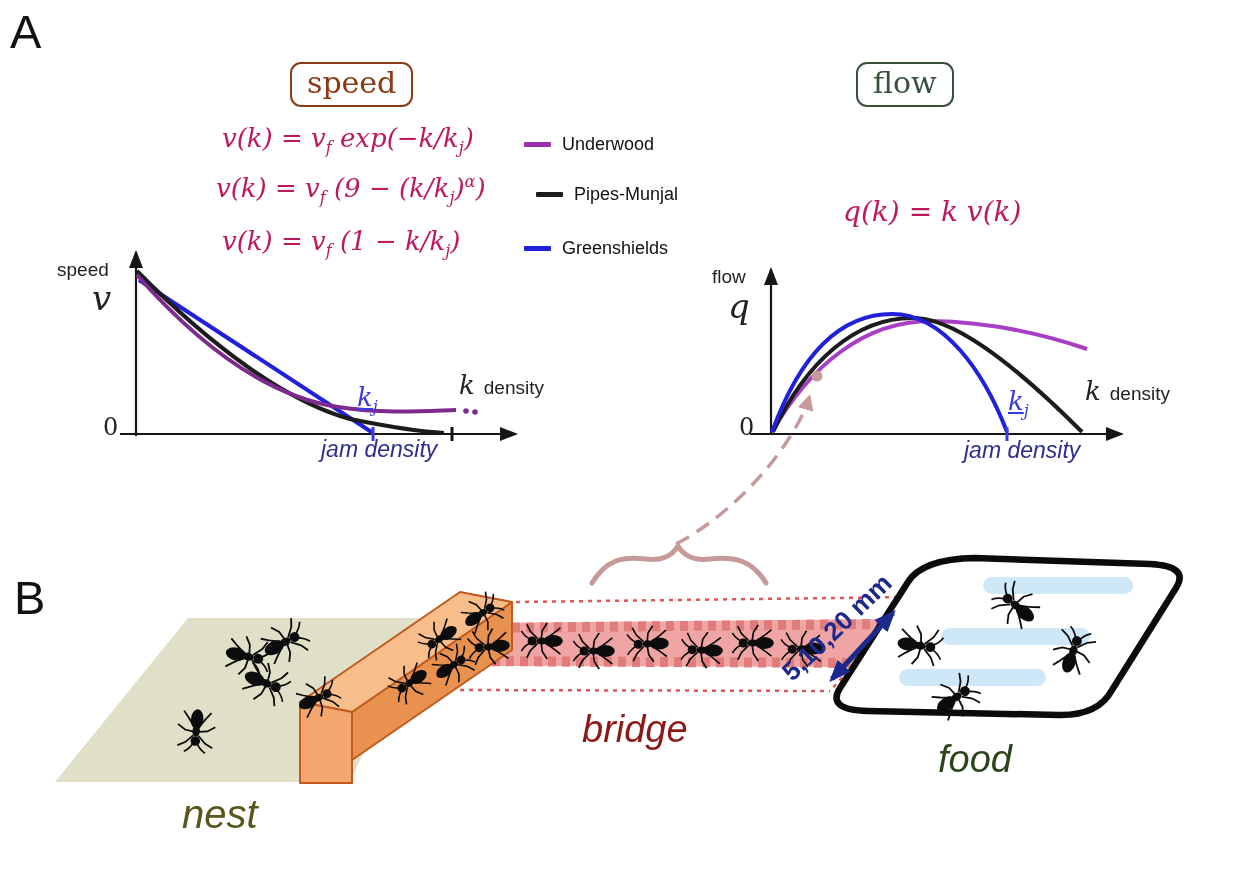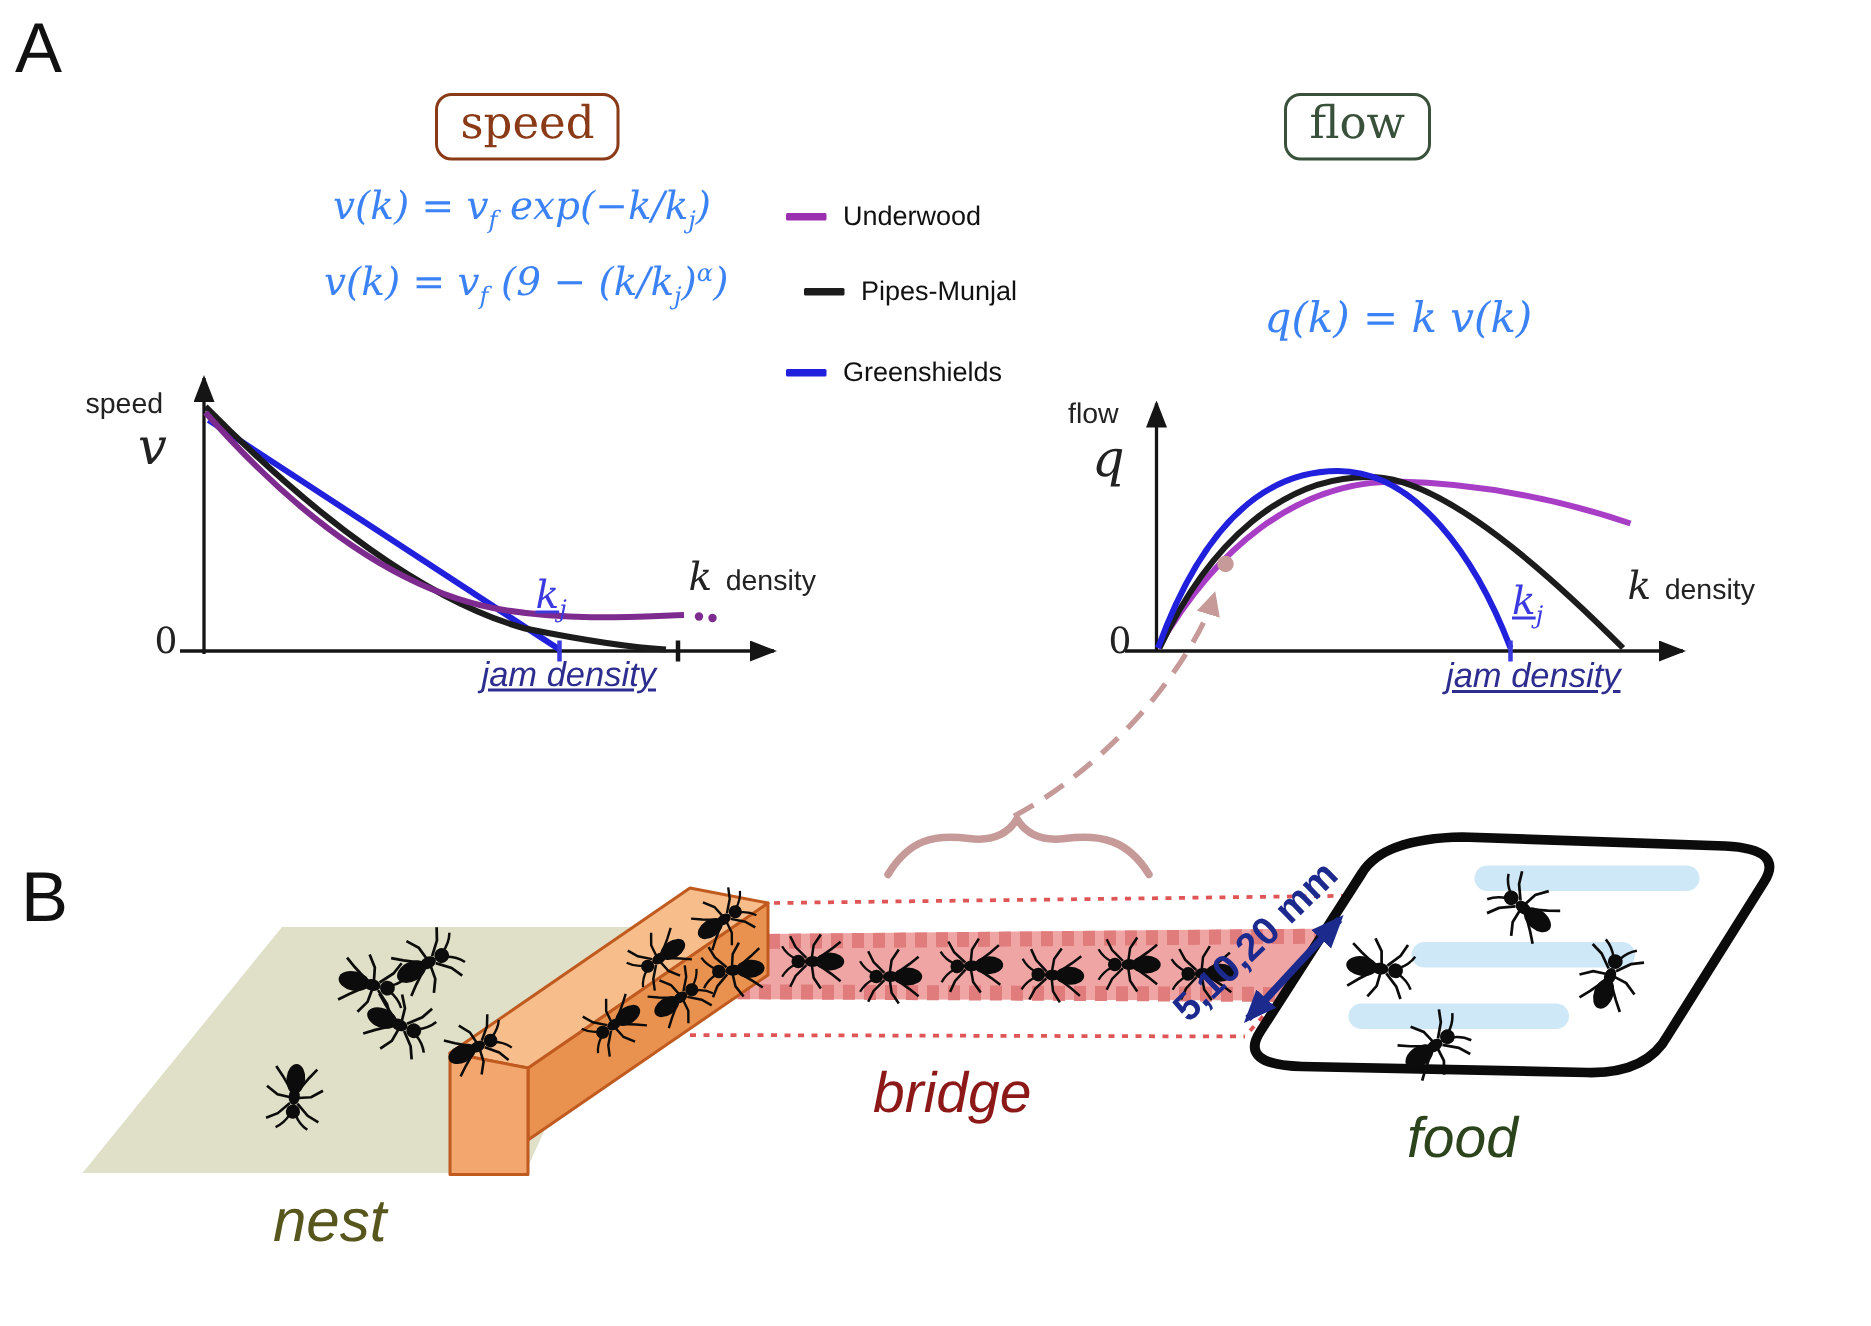--- a/index.html
+++ b/index.html
@@ -5,32 +5,32 @@
   html,body{margin:0;padding:0;background:#ffffff;}
   #canvas{position:relative;width:1247px;height:884px;background:#fff;overflow:hidden;
           font-family:"Liberation Sans",sans-serif;color:#151515;}
   .abs{position:absolute;white-space:nowrap;}
   #figsvg{position:absolute;left:0;top:0;z-index:0;}
   .txt{z-index:2;}
   .panel-letter{font-size:47px;color:#111;}
   .tagbox{border-radius:11px;padding:1px 15px 5px;font-family:"DejaVu Serif",serif;font-size:30px;z-index:2;}
   .speedbox{color:var(--speed-accent);border:2.5px solid var(--speed-accent);}
   .flowbox{color:var(--flow-accent);border:2.5px solid var(--flow-accent);}
-  .eq{font-family:"DejaVu Serif",serif;font-style:italic;font-size:26px;color:#3b82f6;}
+  .eq{font-family:"DejaVu Serif",serif;font-style:italic;font-size:26px;color:#be185d;}
   .eq sub,.kj sub{font-size:0.62em;font-style:italic;}
   .eq sup{font-size:0.62em;}
   .eq-flow{font-size:28px;margin-top:32px;}
   .legend-row{display:flex;align-items:center;gap:11px;}
   .legend-dash{width:27px;height:5px;border-radius:1px;}
   .legend-label{font-size:18px;color:#111;}
   .axis-sans{font-size:19px;color:#222;}
   .axis-var{font-family:"DejaVu Serif",serif;font-style:italic;font-size:34px;color:#222;}
   .origin0{font-family:"DejaVu Serif",serif;font-size:24px;color:#222;}
   .kj{font-family:"DejaVu Serif",serif;font-style:italic;font-size:26px;color:var(--kj-blue);text-decoration:underline;}
-  .jam{font-style:italic;font-size:23px;color:var(--jam-navy);text-decoration:underline;}
+  .jam{font-style:italic;font-size:23px;color:var(--jam-navy);}
   .kdensity{display:flex;gap:9px;align-items:baseline;}
   .kvar{font-family:"DejaVu Serif",serif;font-style:italic;font-size:26px;color:#222;}
   .site-label{font-style:italic;z-index:2;}
   .nest-label{font-size:40px;color:var(--nest-text);}
   .bridge-label{font-size:38px;color:var(--bridge-text);}
   .food-label{font-size:38px;color:var(--food-text);}
   .mm-label{font-size:26px;font-weight:600;color:var(--measure-navy);
             width:190px;text-align:center;transform:rotate(-44deg);z-index:2;}
 </style>
 </head>
@@ -150,20 +150,21 @@
   <div class="abs txt panel-letter" style="left:10px;top:4px">A</div>
   <div class="abs txt panel-letter" style="left:14px;top:570px">B</div>
 
   <div class="abs tagbox speedbox" style="left:290px;top:62px">speed</div>
   <div class="abs tagbox flowbox" style="left:856px;top:62px">flow</div>
 
   <div class="abs txt eq" style="left:222px;top:123px"><span>v(k) = v</span><sub>f</sub><span> exp(−k/k</span><sub>j</sub><span>)</span></div>
 
   <div class="abs txt eq" style="left:216px;top:172px"><span>v(k) = v</span><sub>f</sub><span> (9 − (k/k</span><sub>j</sub><span>)</span><sup>α</sup><span>)</span></div>
 
+  <div class="abs txt eq" style="left:222px;top:226px"><span>v(k) = v</span><sub>f</sub><span> (1 − k/k</span><sub>j</sub><span>)</span></div>
 
   <div class="abs txt eq eq-flow" style="left:843px;top:163px">q(k) = k v(k)</div>
 
   <div class="abs txt legend-row" style="left:524px;top:134px">
     <span class="legend-dash" style="background:var(--underwood)"></span>
     <span class="legend-label">Underwood</span>
   </div>
   <div class="abs txt legend-row" style="left:536px;top:184px">
     <span class="legend-dash" style="background:var(--pipes-munjal)"></span>
     <span class="legend-label">Pipes-Munjal</span>

